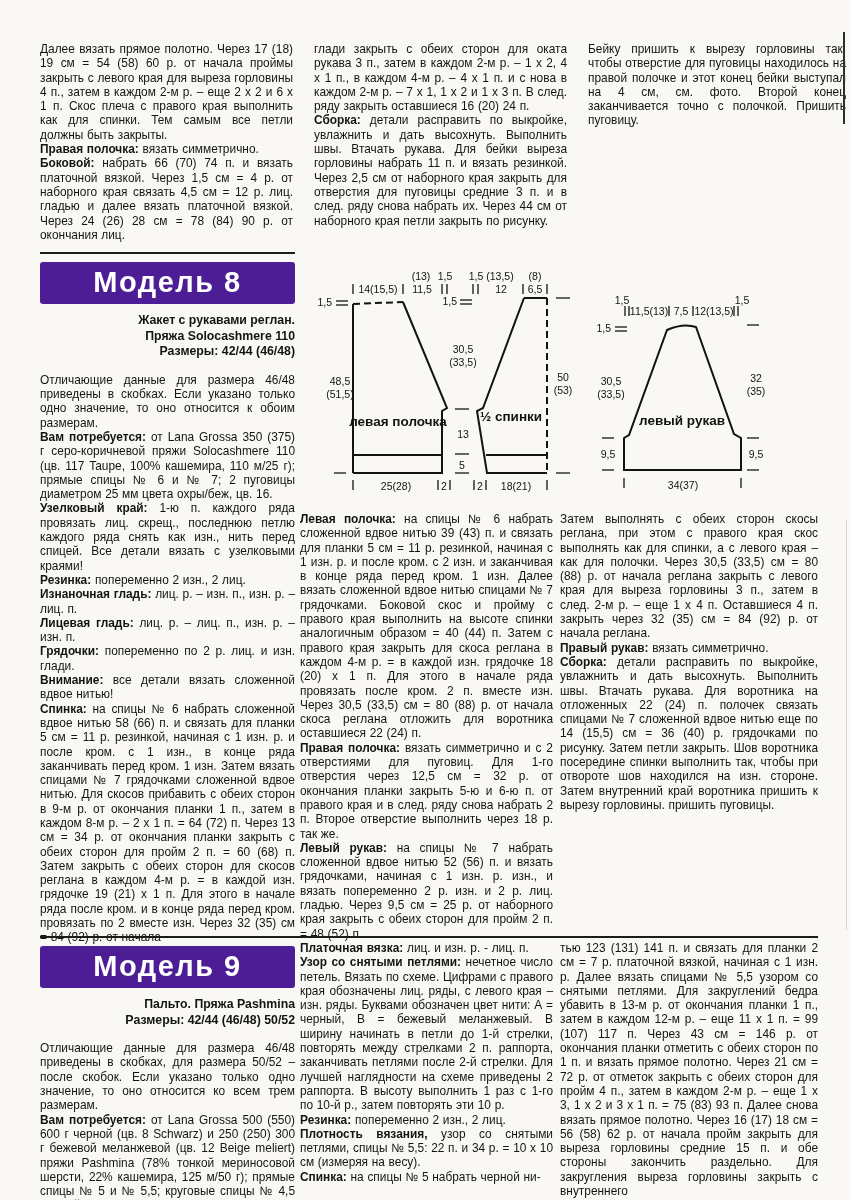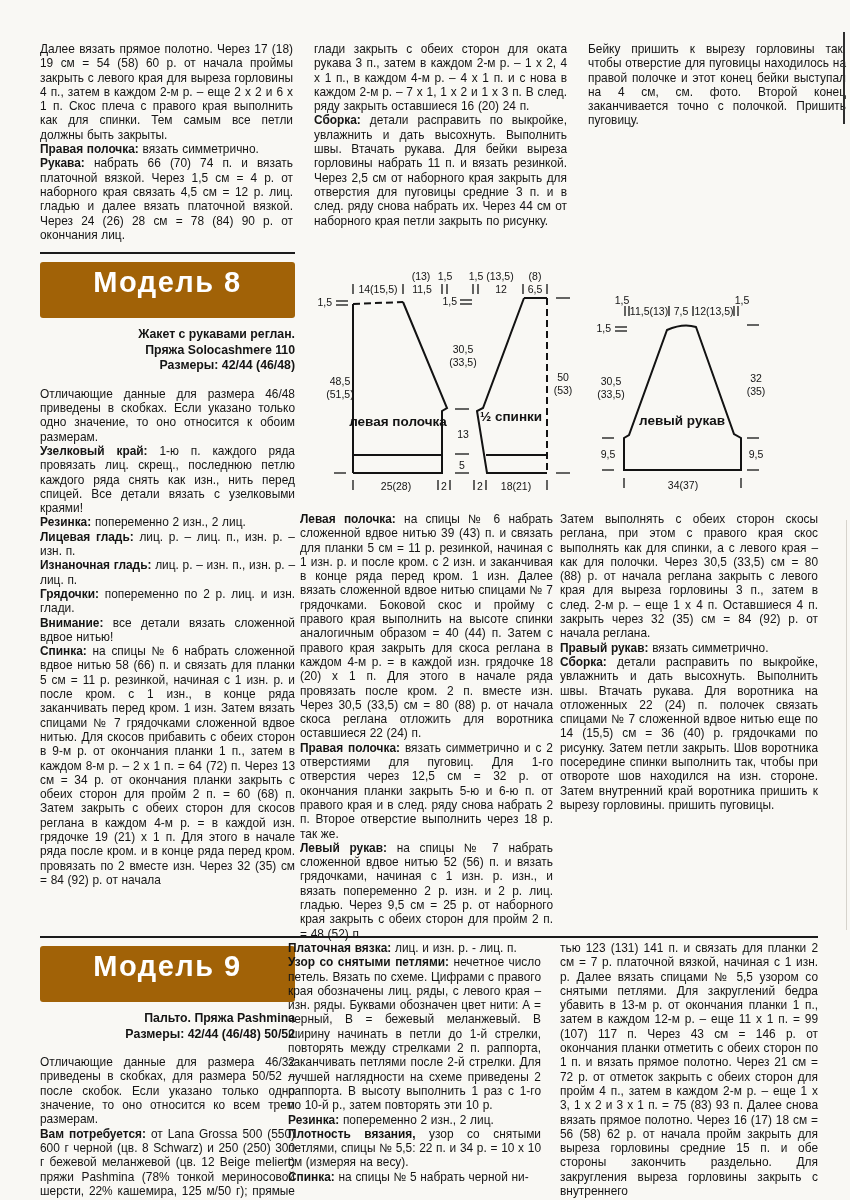--- a/index.html
+++ b/index.html
@@ -2,74 +2,75 @@
 <html><head>
 <meta charset="utf-8">
 <style>
   html,body{margin:0;padding:0;background:#e9e7e2;}
   .page{position:relative;width:850px;height:1200px;background:#f9f8f4;overflow:hidden;
         font-family:"Liberation Sans",sans-serif;color:#141414;}
   .para{margin:0;text-align:justify;font-size:11.9px;line-height:14.3px;word-spacing:0.4px;}
   .lead{font-weight:700;}
   .gap-top{margin-top:13px;}
   .sub{margin:0;font-weight:700;font-size:12.3px;line-height:15.6px;text-align:right;}
-  .hdr{background:#a16207;color:#ffffff;text-align:center;font-weight:700;
-       font-size:29px;line-height:40px;height:56px;border-radius:3px;letter-spacing:1.5px;
+  .hdr{background:#4c1d95;color:#ffffff;text-align:center;font-weight:700;
+       font-size:29px;line-height:40px;height:42px;border-radius:3px;letter-spacing:1.5px;
        margin-bottom:9px;}
   .rule{border:0;border-top:2px solid #1b1b1b;margin:0 0 8px 0;}
   .abs{position:absolute;}
   .top-row{left:40px;top:42px;width:778px;display:grid;grid-template-columns:253px 253px 258px;column-gap:21px;}
   .m8-left{left:40px;top:252px;width:255px;}
   .m8-col2{left:300px;top:512px;width:253px;}
   .m8-col3{left:560px;top:512px;width:258px;}
   .m9-rule{left:40px;top:936px;width:778px;height:0;border-top:2px solid #1b1b1b;}
   .m9-left{left:40px;top:946px;width:255px;}
-  .m9-col2{left:288px;top:941px;width:253px;}
+  .m9-col2{left:300px;top:941px;width:253px;}
   .m9-col3{left:560px;top:941px;width:258px;}
   .svg1{left:300px;top:258px;}
   .svg2{left:575px;top:258px;}
   .edge-a{right:5px;top:32px;width:2px;height:92px;background:#2e2e2e;}
   .edge-b{right:3px;top:520px;width:1px;height:410px;background:#d6d3cc;}
   svg text{font-family:"Liberation Sans",sans-serif;font-size:10.5px;fill:#131313;}
   svg text.plabel{font-size:13.5px;font-weight:700;}
   svg .outline{fill:none;stroke:#131313;stroke-width:2;}
   svg .dashed{fill:none;stroke:#131313;stroke-width:2;stroke-dasharray:7 4;}
   svg .tick{stroke:#131313;stroke-width:1.3;}
 </style>
 </head>
 <body>
 
 <div class="page">
 
   <div class="abs top-row">
     <div>
       <p class="para"><span>Далее вязать прямое полотно. Через 17 (18) 19 см = 54 (58) 60 р. от начала проймы закрыть с левого края для выреза горловины 4 п., затем в каждом 2-м р. – еще 2 х 2 и 6 х 1 п. Скос плеча с правого края выполнить как для спинки. Тем самым все петли должны быть закрыты.</span></p>
       <p class="para"><b class="lead">Правая полочка:</b> <span>вязать симметрично.</span></p>
-      <p class="para"><b class="lead">Рукава:</b> <span>набрать 66 (70) 74 п. и вязать платочной вязкой. Через 1,5 см = 4 р. от наборного края связать 4,5 см = 12 р. лиц. гладью и далее вязать платочной вязкой. Через 24 (26) 28 см = 78 (84) 90 р. от окончания лиц.</span></p>
+      <p class="para"><b class="lead">Боковой:</b> <span>набрать 66 (70) 74 п. и вязать платочной вязкой. Через 1,5 см = 4 р. от наборного края связать 4,5 см = 12 р. лиц. гладью и далее вязать платочной вязкой. Через 24 (26) 28 см = 78 (84) 90 р. от окончания лиц.</span></p>
     </div>
     <div>
       <p class="para"><span>глади закрыть с обеих сторон для  оката рукава 3 п., затем в каждом 2-м р. – 1 х 2, 4 х 1 п., в каждом 4-м р. – 4 х 1 п. и с нова в каждом 2-м р. – 7 х 1, 1 х 2 и 1 х 3 п. В след. ряду закрыть оставшиеся 16 (20) 24 п.</span></p>
       <p class="para"><b class="lead">Сборка:</b> <span>детали расправить по выкройке, увлажнить и дать высохнуть.  Выполнить швы. Втачать рукава. Для бейки выреза горловины набрать 11 п. и вязать резинкой. Через 2,5 см от наборного края закрыть для отверстия для пуговицы средние 3 п. и в след. ряду снова набрать их. Через 44 см от наборного края петли закрыть по рисунку.</span></p>
     </div>
     <div>
       <p class="para"><span>Бейку пришить к вырезу горловины так, чтобы отверстие для пуговицы находилось на правой полочке и этот конец бейки выступал на 4 см, см. фото. Второй конец заканчивается точно с полочкой. Пришить пуговицу.</span></p>
     </div>
   </div>
 
   <div class="abs m8-left">
     <hr class="rule">
     <div class="hdr">Модель 8</div>
     <p class="sub">Жакет с рукавами реглан.</p>
     <p class="sub">Пряжа Solocashmere 110</p>
     <p class="sub">Размеры: 42/44 (46/48)</p>
     <p class="para gap-top"><span>Отличающие данные для размера 46/48 приведены в скобках. Если указано только одно значение, то оно относится к обоим размерам.</span></p>
+    <p class="para"><b class="lead">Вам потребуется:</b> <span>от Lana Grossa 350 (375) г серо-коричневой пряжи Solocashmere 110 (цв. 117 Taupe, 100% кашемира, 110 м/25 г); прямые спицы № 6 и № 7; 2 пуговицы диаметром 25 мм цвета охры/беж, цв. 16.</span></p>
     <p class="para"><b class="lead">Узелковый край:</b> <span>1-ю п. каждого ряда провязать лиц. скрещ., последнюю петлю каждого ряда снять как изн., нить  перед спицей. Все детали вязать с узелковыми краями!</span></p>
     <p class="para"><b class="lead">Резинка:</b> <span>попеременно 2 изн., 2 лиц.</span></p>
+    <p class="para"><b class="lead">Изнаночная гладь:</b> <span>лиц. р. – изн. п., изн. р. – лиц. п.</span></p>
     <p class="para"><b class="lead">Лицевая гладь:</b> <span>лиц. р. – лиц. п., изн. р. – изн. п.</span></p>
-    <p class="para"><b class="lead">Изнаночная гладь:</b> <span>лиц. р. – изн. п., изн. р. – лиц. п.</span></p>
     <p class="para"><b class="lead">Грядочки:</b> <span>попеременно по 2 р. лиц. и изн. глади.</span></p>
     <p class="para"><b class="lead">Внимание:</b> <span>все детали вязать сложенной вдвое нитью!</span></p>
     <p class="para"><b class="lead">Спинка:</b> <span>на спицы № 6 набрать сложенной вдвое нитью 58 (66) п. и связать для планки 5 см = 11 р. резинкой, начиная с 1 изн. р. и после кром. с 1 изн., в конце ряда заканчивать перед кром. 1 изн. Затем вязать спицами № 7 грядочками сложенной вдвое нитью. Для скосов прибавить с обеих сторон в 9-м р. от окончания планки 1 п., затем в каждом 8-м р. – 2 х 1 п. = 64 (72) п. Через 13 см = 34 р. от окончания планки закрыть с обеих сторон для  пройм 2 п. = 60 (68) п. Затем закрыть с обеих сторон для скосов реглана в каждом 4-м р. = в каждой изн. грядочке 19 (21) х 1 п. Для этого в начале ряда после кром. и в конце ряда перед кром. провязать по 2 вместе изн. Через 32 (35) см = 84 (92) р. от начала</span></p>
   </div>
 
   <svg class="abs svg1" width="280" height="250" viewBox="0 0 280 250">
     <path class="outline" d="M53,215 L53,46"></path>
     <path class="dashed" d="M53,46 L103,44"></path>
     <path class="outline" d="M103,44 L147,150 L142,153 L142,215 L53,215"></path>
     <path class="outline" d="M53,197 L142,197"></path>
@@ -180,21 +181,21 @@
     <p class="para"><b class="lead">Правый рукав:</b> <span>вязать симметрично.</span></p>
     <p class="para"><b class="lead">Сборка:</b> <span>детали расправить по выкройке, увлажнить и дать высохнуть.  Выполнить швы. Втачать рукава. Для воротника на отложенных 22 (24) п. полочек связать спицами № 7 сложенной вдвое нитью еще по 14 (15,5) см = 36 (40) р. грядочками по рисунку. Затем петли закрыть. Шов воротника посередине спинки выполнить так, чтобы при отвороте шов находился на изн. стороне. Затем внутренний край воротника пришить к вырезу горловины. пришить пуговицы.</span></p>
   </div>
 
   <div class="abs m9-rule"></div>
 
   <div class="abs m9-left">
     <div class="hdr">Модель 9</div>
     <p class="sub">Пальто. Пряжа Pashmina</p>
     <p class="sub">Размеры: 42/44 (46/48) 50/52</p>
-    <p class="para gap-top"><span>Отличающие данные для размера 46/32 приведены в скобках, для размера 50/52 – после скобок. Если указано только одно значение, то оно относится ко всем трем размерам.</span></p>
+    <p class="para gap-top"><span>Отличающие данные для размера 46/48 приведены в скобках, для размера 50/52 – после скобок. Если указано только одно значение, то оно относится ко всем трем размерам.</span></p>
     <p class="para"><b class="lead">Вам потребуется:</b> <span>от Lana Grossa 500 (550) 600 г черной (цв. 8 Schwarz) и 250 (250) 300 г бежевой меланжевой (цв. 12 Beige meliert) пряжи Pashmina (78% тонкой мериносовой шерсти, 22% кашемира, 125 м/50 г); прямые спицы № 5 и № 5,5; круговые спицы № 4,5 длиной 120 см.</span></p>
   </div>
 
   <div class="abs m9-col2">
     <p class="para"><b class="lead">Платочная вязка:</b> <span>лиц. и изн. р. - лиц. п.</span></p>
     <p class="para"><b class="lead">Узор со снятыми петлями:</b> <span>нечетное число петель. Вязать по схеме. Цифрами с правого края обозначены лиц. ряды, с левого края – изн. ряды.  Буквами обозначен цвет нити: А = черный, В = бежевый меланжевый. В ширину начинать в петли до 1-й стрелки, повторять между стрелками 2 п. раппорта, заканчивать петлями после 2-й стрелки. Для лучшей наглядности на схеме приведены 2 раппорта. В высоту выполнить 1 раз с 1-го по 10-й р., затем повторять эти 10 р.</span></p>
     <p class="para"><b class="lead">Резинка:</b> <span>попеременно 2 изн., 2 лиц.</span></p>
     <p class="para"><b class="lead">Плотность вязания,</b> <span>узор со снятыми петлями, спицы № 5,5: 22 п. и 34 р. = 10 х 10 см (измеряя на весу).</span></p>
     <p class="para"><b class="lead">Спинка:</b> <span>на спицы № 5 набрать черной ни-</span></p>
   </div>

